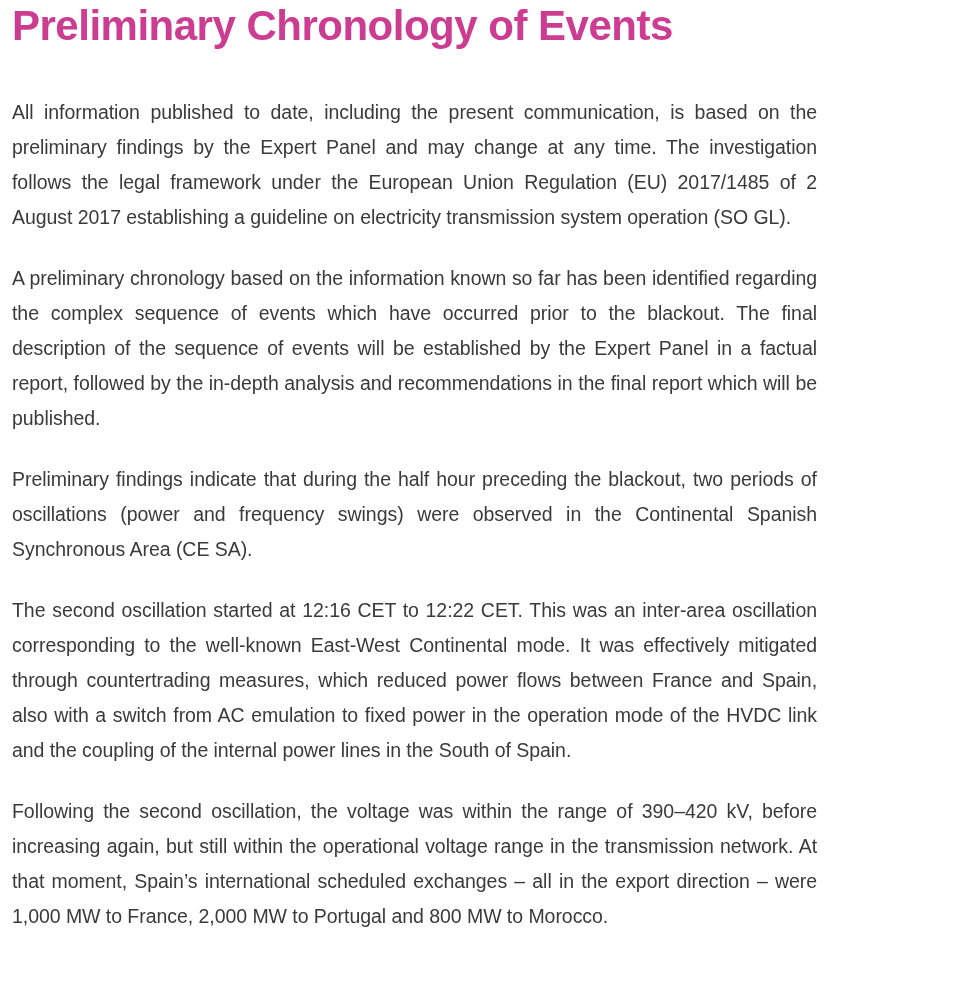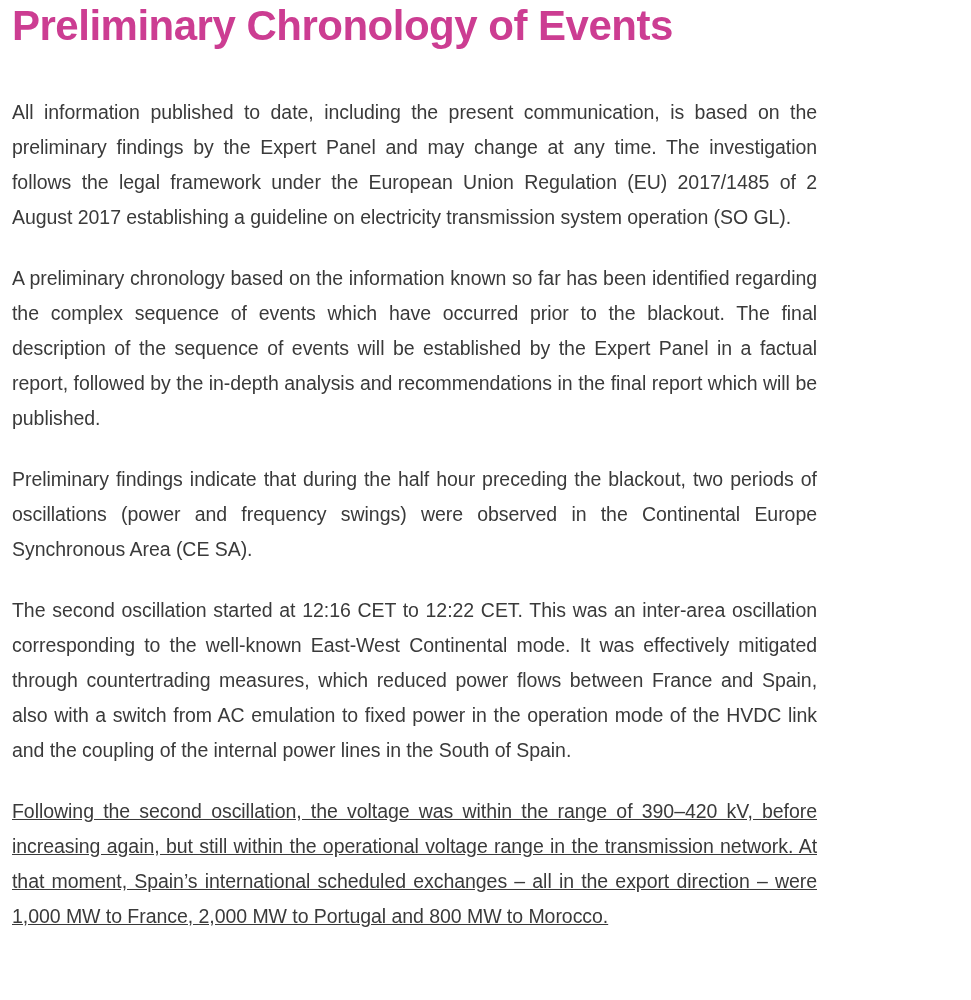--- a/index.html
+++ b/index.html
@@ -41,37 +41,36 @@
     line-height: 35px;
     text-align: justify;
     text-justify: inter-word;
     color: #3a3a3a;
     letter-spacing: -0.05px;
     word-spacing: 0px;
     hyphens: none;
   }
   p.para:last-child {
     margin-bottom: 0;
-    text-decoration: underline;
   }
 </style>
 </head>
 <body>
 
 <div class="page">
 
   <h1 class="doc-title">Preliminary Chronology of Events</h1>
 
   <div class="body-block">
 
     <p class="para">All information published to date, including the present communication, is based on the preliminary findings by the Expert Panel and may change at any time. The investigation follows the legal framework under the European Union Regulation (EU) 2017/1485 of 2 August 2017 establishing a guideline on electricity transmission system operation (SO GL).</p>
 
     <p class="para">A preliminary chronology based on the information known so far has been identified regarding the complex sequence of events which have occurred prior to the blackout. The final description of the sequence of events will be established by the Expert Panel in a factual report, followed by the in-depth analysis and recommendations in the final report which will be published.</p>
 
-    <p class="para">Preliminary findings indicate that during the half hour preceding the blackout, two periods of oscillations (power and frequency swings) were observed in the Continental Europe Synchronous Area (CE SA).</p>
+    <p class="para">Preliminary findings indicate that during the half hour preceding the blackout, two periods of oscillations (power and frequency swings) were observed in the Continental Spanish Synchronous Area (CE SA).</p>
 
 
     <p class="para">The second oscillation started at 12:16 CET to 12:22 CET. This was an inter-area oscillation corresponding to the well-known East-West Continental mode. It was effectively mitigated through countertrading measures, which reduced power flows between France and Spain, also with a switch from AC emulation to fixed power in the operation mode of the HVDC link and the coupling of the internal power lines in the South of Spain.</p>
 
     <p class="para">Following the second oscillation, the voltage was within the range of 390–420 kV, before increasing again, but still within the operational voltage range in the transmission network. At that moment, Spain’s international scheduled exchanges – all in the export direction – were 1,000 MW to France, 2,000 MW to Portugal and 800 MW to Morocco.</p>
 
   </div>
 </div>
 
 </body></html>

